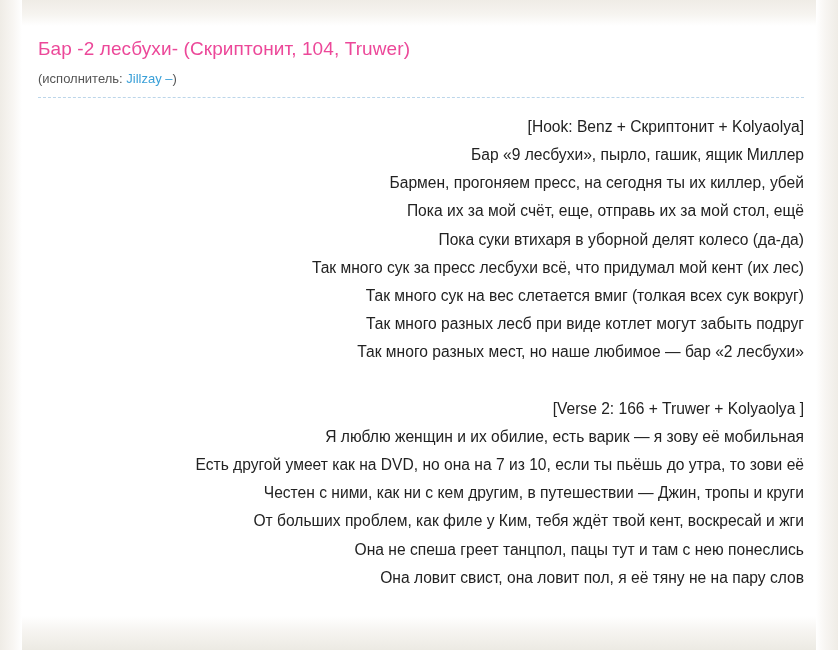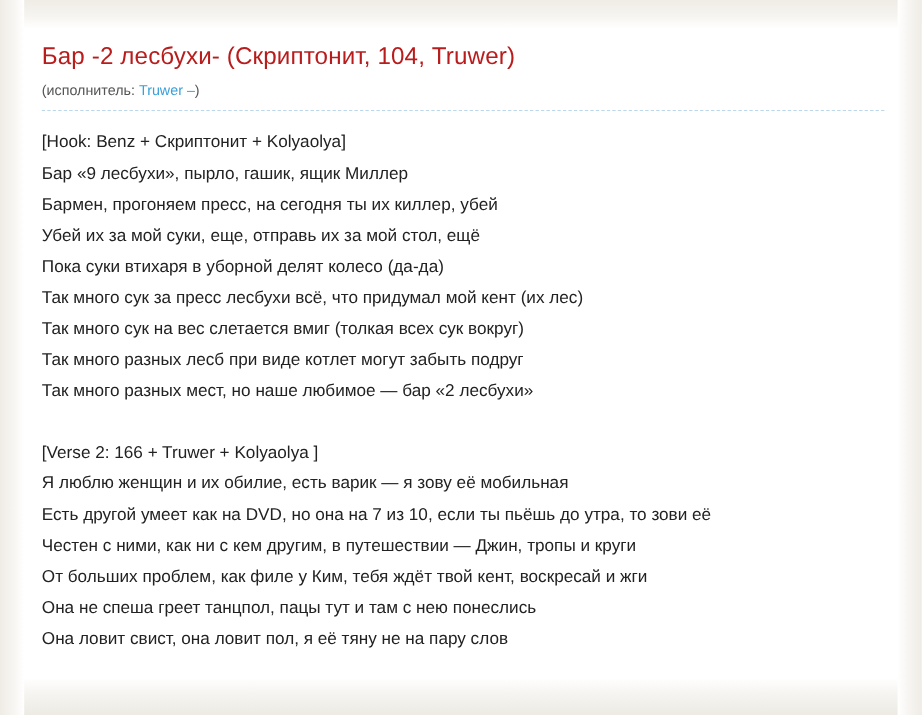--- a/index.html
+++ b/index.html
@@ -40,22 +40,22 @@
   .edge-right {
     top: 0; bottom: 0; right: 0; width: 22px;
     background: linear-gradient(to left, #efece6 0%, #f8f6f3 60%, #ffffff 100%);
   }
   .content {
     position: relative;
     padding: 38px 34px 0 38px;
     z-index: 2;
   }
   .song-title {
-    font-size: 22px;
-    color: #b91c1c;
+    font-size: 19px;
+    color: #ec4899;
     font-weight: normal;
     margin: 0 0 10px 0;
     line-height: 1.2;
     letter-spacing: 0.1px;
   }
   .performer-line {
     font-size: 13px;
     color: #555555;
     padding-bottom: 11px;
     border-bottom: 1px dashed #bcd6ea;
@@ -64,20 +64,21 @@
   .performer-link {
     color: #3aa0d8;
     text-decoration: none;
   }
   .lyrics {
     margin-top: 15px;
     font-size: 15.6px;
     color: #222222;
     line-height: 28.2px;
     white-space: nowrap;
+    text-align: right;
   }
   .lyrics-line {
     height: 28.2px;
   }
   .lyrics-line.blank {
     height: 28.2px;
   }
 </style>
 </head>
 <body>
@@ -86,28 +87,28 @@
   <div class="edge edge-top"></div>
   <div class="edge edge-bottom"></div>
   <div class="edge edge-left"></div>
   <div class="edge edge-right"></div>
 
   <div class="content">
     <h1 class="song-title">Бар -2 лесбухи- (Скриптонит, 104, Truwer)</h1>
 
     <div class="performer-line">
       <span>(исполнитель:</span>
-      <a class="performer-link" href="#">Truwer –</a><span>)</span>
+      <a class="performer-link" href="#">Jillzay –</a><span>)</span>
     </div>
 
     <div class="lyrics">
       <div class="lyrics-line">[Hook: Benz + Скриптонит + Kolyaolya]</div>
       <div class="lyrics-line">Бар «9 лесбухи», пырло, гашик, ящик Миллер</div>
       <div class="lyrics-line">Бармен, прогоняем пресс, на сегодня ты их киллер, убей</div>
-      <div class="lyrics-line">Убей их за мой суки, еще, отправь их за мой стол, ещё</div>
+      <div class="lyrics-line">Пока их за мой счёт, еще, отправь их за мой стол, ещё</div>
       <div class="lyrics-line">Пока суки втихаря в уборной делят колесо (да-да)</div>
       <div class="lyrics-line">Так много сук за пресс лесбухи всё, что придумал мой кент (их лес)</div>
       <div class="lyrics-line">Так много сук на вес слетается вмиг (толкая всех сук вокруг)</div>
       <div class="lyrics-line">Так много разных лесб при виде котлет могут забыть подруг</div>
       <div class="lyrics-line">Так много разных мест, но наше любимое — бар «2 лесбухи»</div>
       <div class="lyrics-line blank"></div>
       <div class="lyrics-line">[Verse 2: 166 + Truwer + Kolyaolya ]</div>
       <div class="lyrics-line">Я люблю женщин и их обилие, есть варик — я зову её мобильная</div>
       <div class="lyrics-line">Есть другой умеет как на DVD, но она на 7 из 10, если ты пьёшь до утра, то зови её</div>
       <div class="lyrics-line">Честен с ними, как ни с кем другим, в путешествии — Джин, тропы и круги</div>

